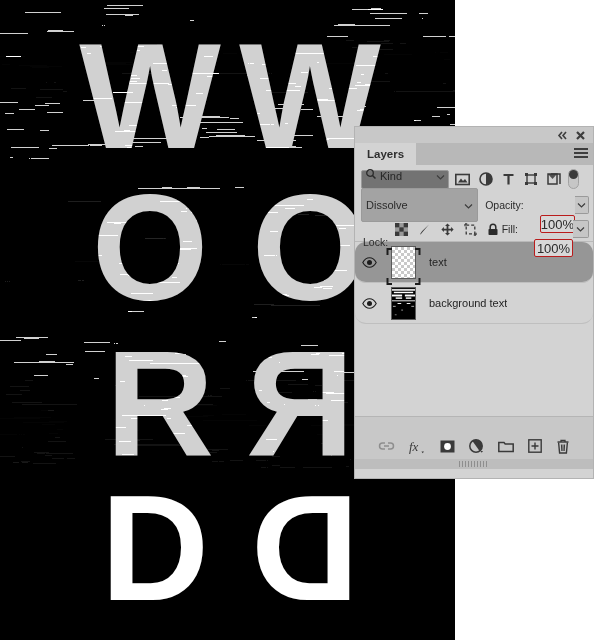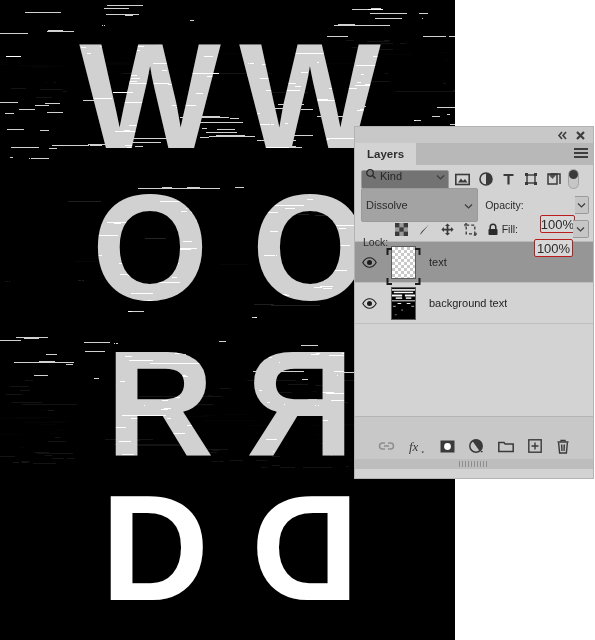--- a/index.html
+++ b/index.html
@@ -222,20 +222,21 @@
     background: #d3d3d3;
     height: 174px;
     overflow: hidden;
   }
   .layer-row {
     height: 40px;
     display: flex;
     align-items: center;
     border-bottom: 1px solid #bfbfbf;
     cursor: pointer;
+    border-radius: 11px;
   }
   .layer-row.selected { background: #969696; }
   .eye-cell {
     width: 28px;
     display: flex;
     align-items: center;
     justify-content: center;
     cursor: pointer;
   }
   .thumb-cell {

